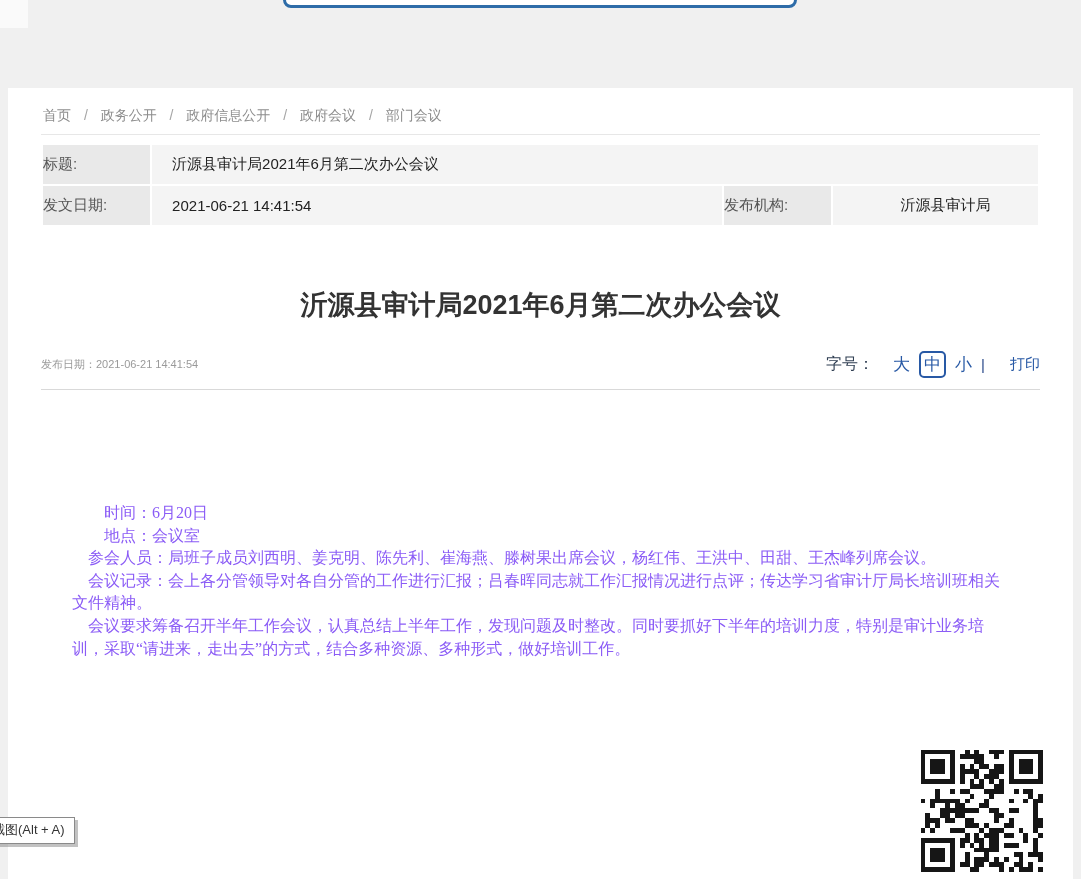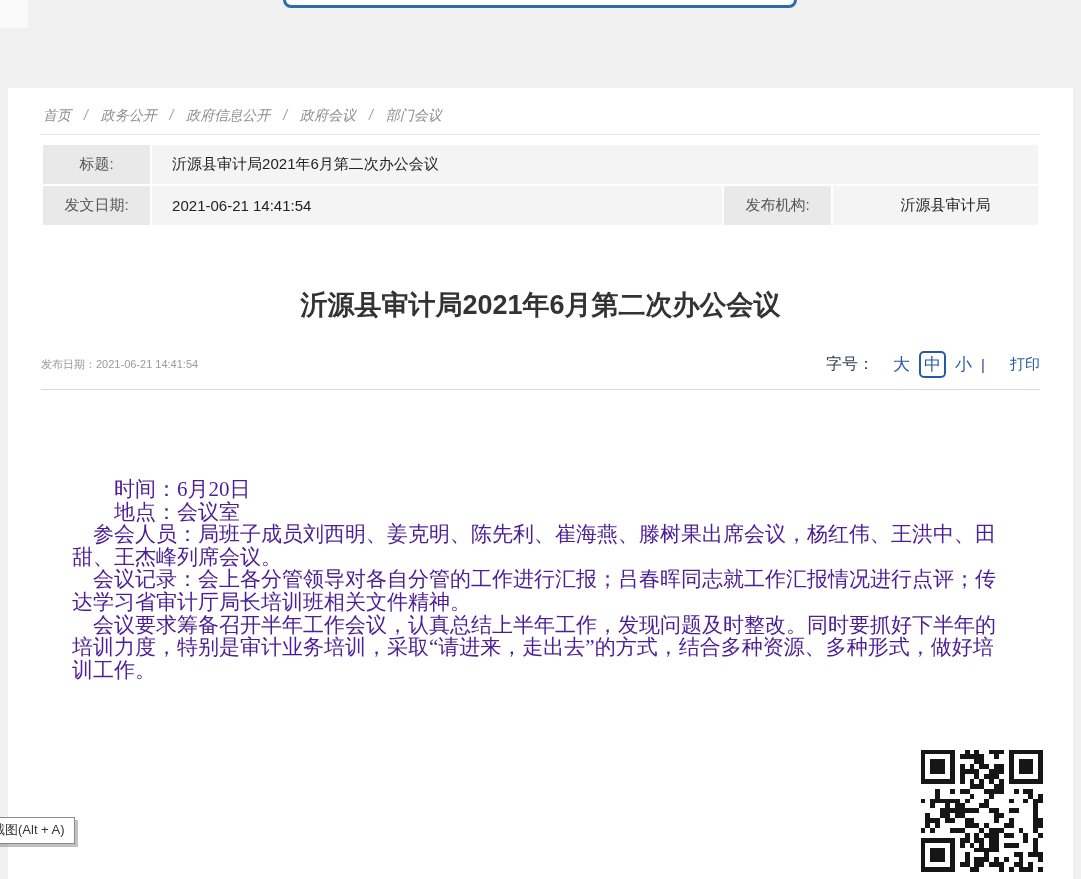--- a/index.html
+++ b/index.html
@@ -17,28 +17,28 @@
   }
   .corner-square { position:absolute; left:0; top:0; width:28px; height:28px; background:#fafafa; }
 
   .content {
     position:absolute; left:8px; top:88px; width:1065px; height:791px;
     background:#ffffff; padding:0 33px;
   }
 
   .breadcrumb {
     padding:17px 2px 9px; border-bottom:1px solid #e7e7e7;
-    font-size:14px; color:#8d8d8d; line-height:20px;font-style:italic;
+    font-size:14px; color:#8d8d8d; line-height:20px;
   }
   .breadcrumb .crumb { cursor:pointer; }
   .breadcrumb .sep { margin:0 9px; color:#a5a5a5; }
 
   table.meta { width:100%; border-collapse:separate; border-spacing:2px; margin-top:8px; font-size:15px; }
   table.meta td { height:39px; vertical-align:middle; }
-  td.mlabel { background:#e9e9e9; color:#555; text-align:center; width:103px; }
+  td.mlabel { background:#e9e9e9; color:#555; width:103px; }
   td.mvalue { background:#f4f4f4; color:#222; padding-left:20px; }
   td.wide  { width:548px; }
   td.narrow{ width:197px;text-align:center; }
 
   h1.doc-title {
     margin-top:60px; text-align:center;
     font-size:27px; font-weight:bold; color:#333; line-height:36px;
   }
 
   .meta-line {
@@ -49,23 +49,23 @@
   .font-tools { display:flex; align-items:center; font-size:16px; color:#333; }
   .font-tools .fs-label { color:#2f3e52; margin-right:14px; }
   .fs-btn { color:#2859a5; margin:0 5px; cursor:pointer; font-size:17px; }
   .fs-btn.active {
     border:2px solid #2859a5; border-radius:5px; padding:0 3px; margin:0 4px;
   }
   .fs-divider { color:#2b4a8b; margin:0 7px 0 4px; font-size:15px; }
   .print-btn { color:#2859a5; font-size:15px; cursor:pointer; margin-left:18px; }
 
   .article-body {
-    margin-top:88px; padding:0 36px 0 31px;
+    margin-top:112px; padding:0 36px 0 31px;
     font-family:"Liberation Serif","DejaVu Serif",serif;
-    font-size:21px; line-height:22.6px; color:#4c1d95;
+    font-size:16px; line-height:22.6px; color:#8b5cf6;
   }
   .article-body p { margin:0; }
 
   .qr { position:absolute; left:920px; top:749px; width:124px; height:135px; background:#fff; }
 
   .shot-tooltip {
     position:absolute; left:-18px; top:817px; z-index:50;
     background:#ffffff; border:1px solid #8a8a8a;
     box-shadow:3px 3px 0 rgba(120,120,120,0.45);
     padding:3px 9px 4px; font-size:13px; color:#333; white-space:nowrap;

